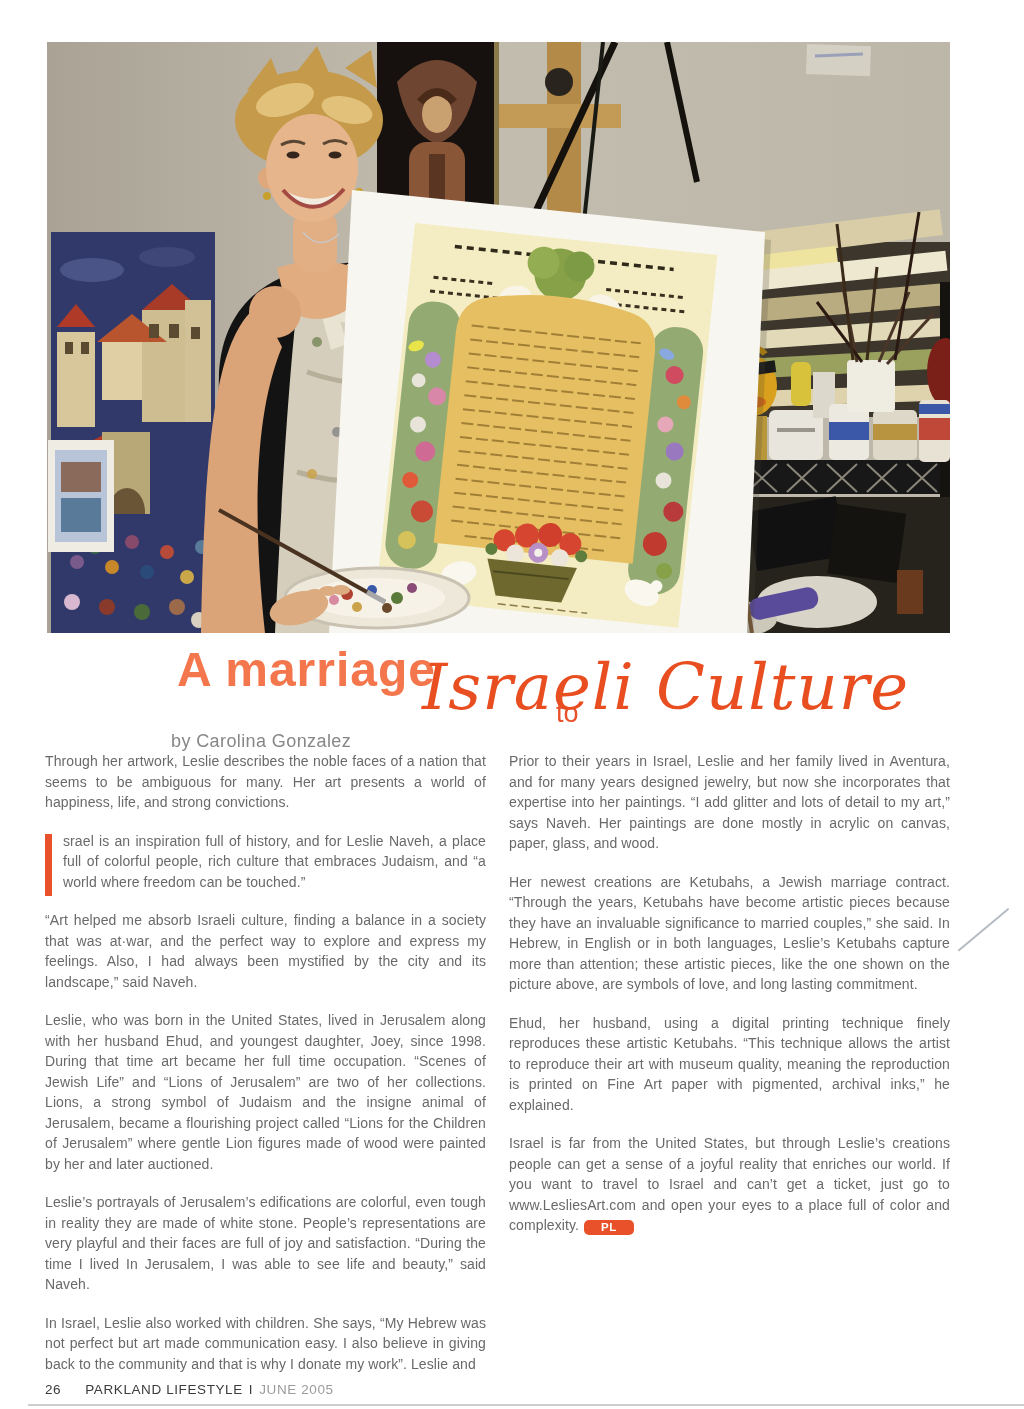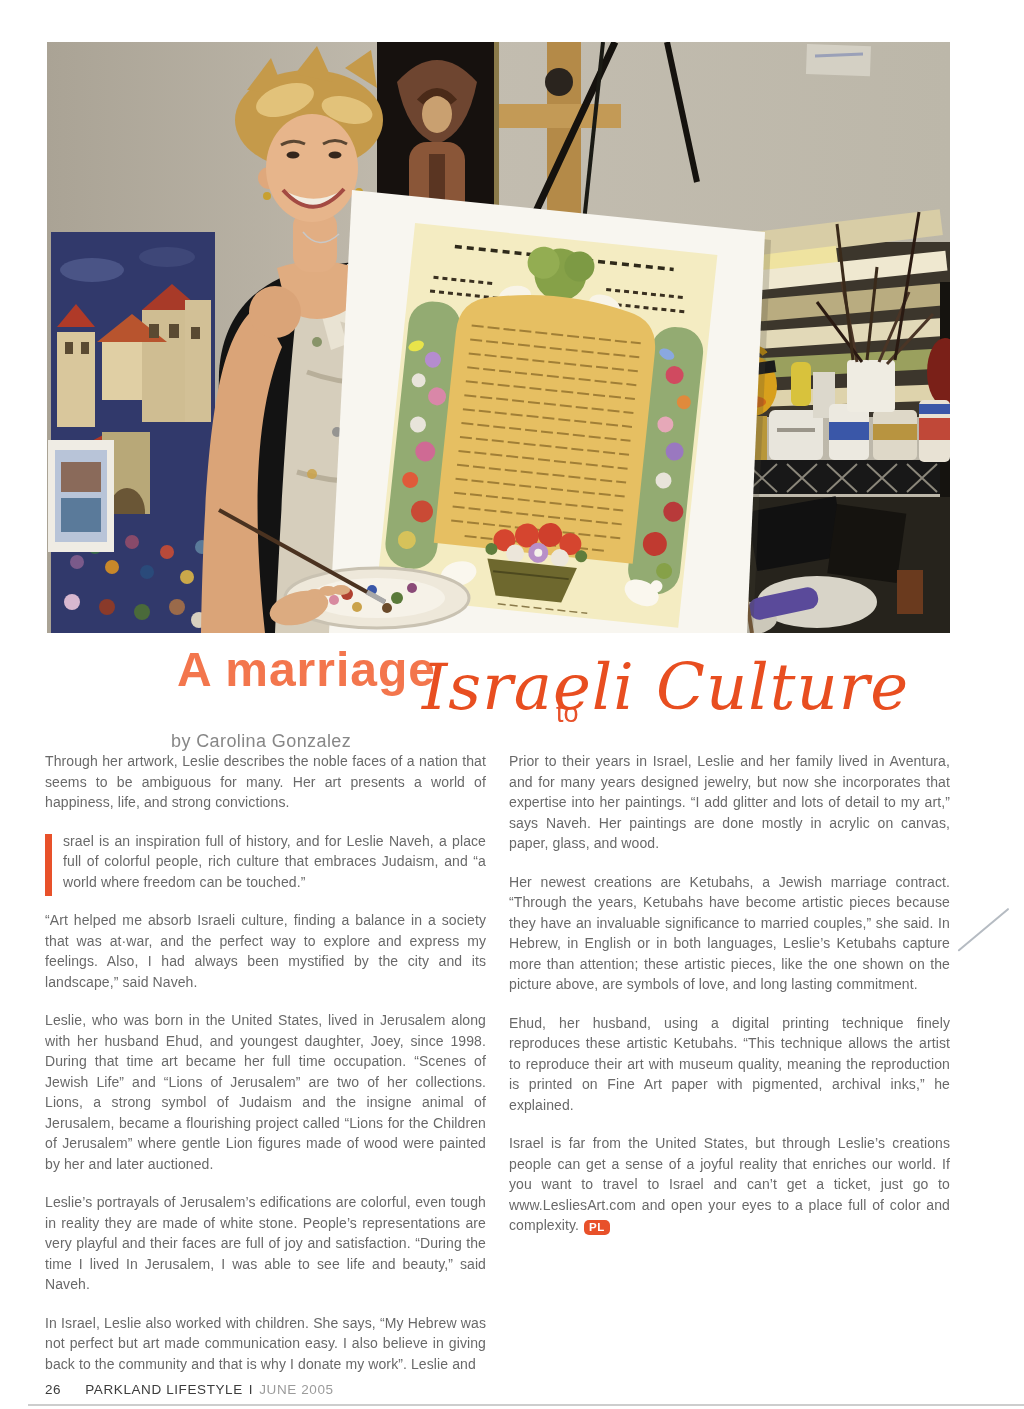--- a/index.html
+++ b/index.html
@@ -21,21 +21,21 @@
                font-family:"DejaVu Serif",serif;font-style:italic;color:#e84e20;
                letter-spacing:1px;}
 
   
   .columns{position:absolute;left:45px;top:751px;width:906px;display:flex;gap:23px;}
   .col{width:441px;}
   .col p{margin:0 0 18px;font-size:14px;line-height:20.5px;color:#696969;
          text-align:justify;letter-spacing:0.1px;}
   .dropbar{float:left;width:7px;height:62px;background:#e8512a;margin:3px 11px 0 0;}
   .pl-badge{display:inline-block;background:#e8512a;color:#fff;font-size:11.5px;
-            font-weight:bold;line-height:15px;padding:0 5px;border-radius:5px;
+            font-weight:bold;line-height:15px;padding:0 17px;border-radius:5px;
             letter-spacing:0.5px;vertical-align:-1px;margin-left:5px;}
 
   
   .page-footer{position:absolute;left:45px;top:1382px;font-size:13.5px;
                letter-spacing:0.6px;color:#3c3c3c;}
   .page-footer .num{margin-right:24px;}
   .page-footer .sep{margin:0 6px;}
   .page-footer .issue{color:#9b9b9b;}
 
   

